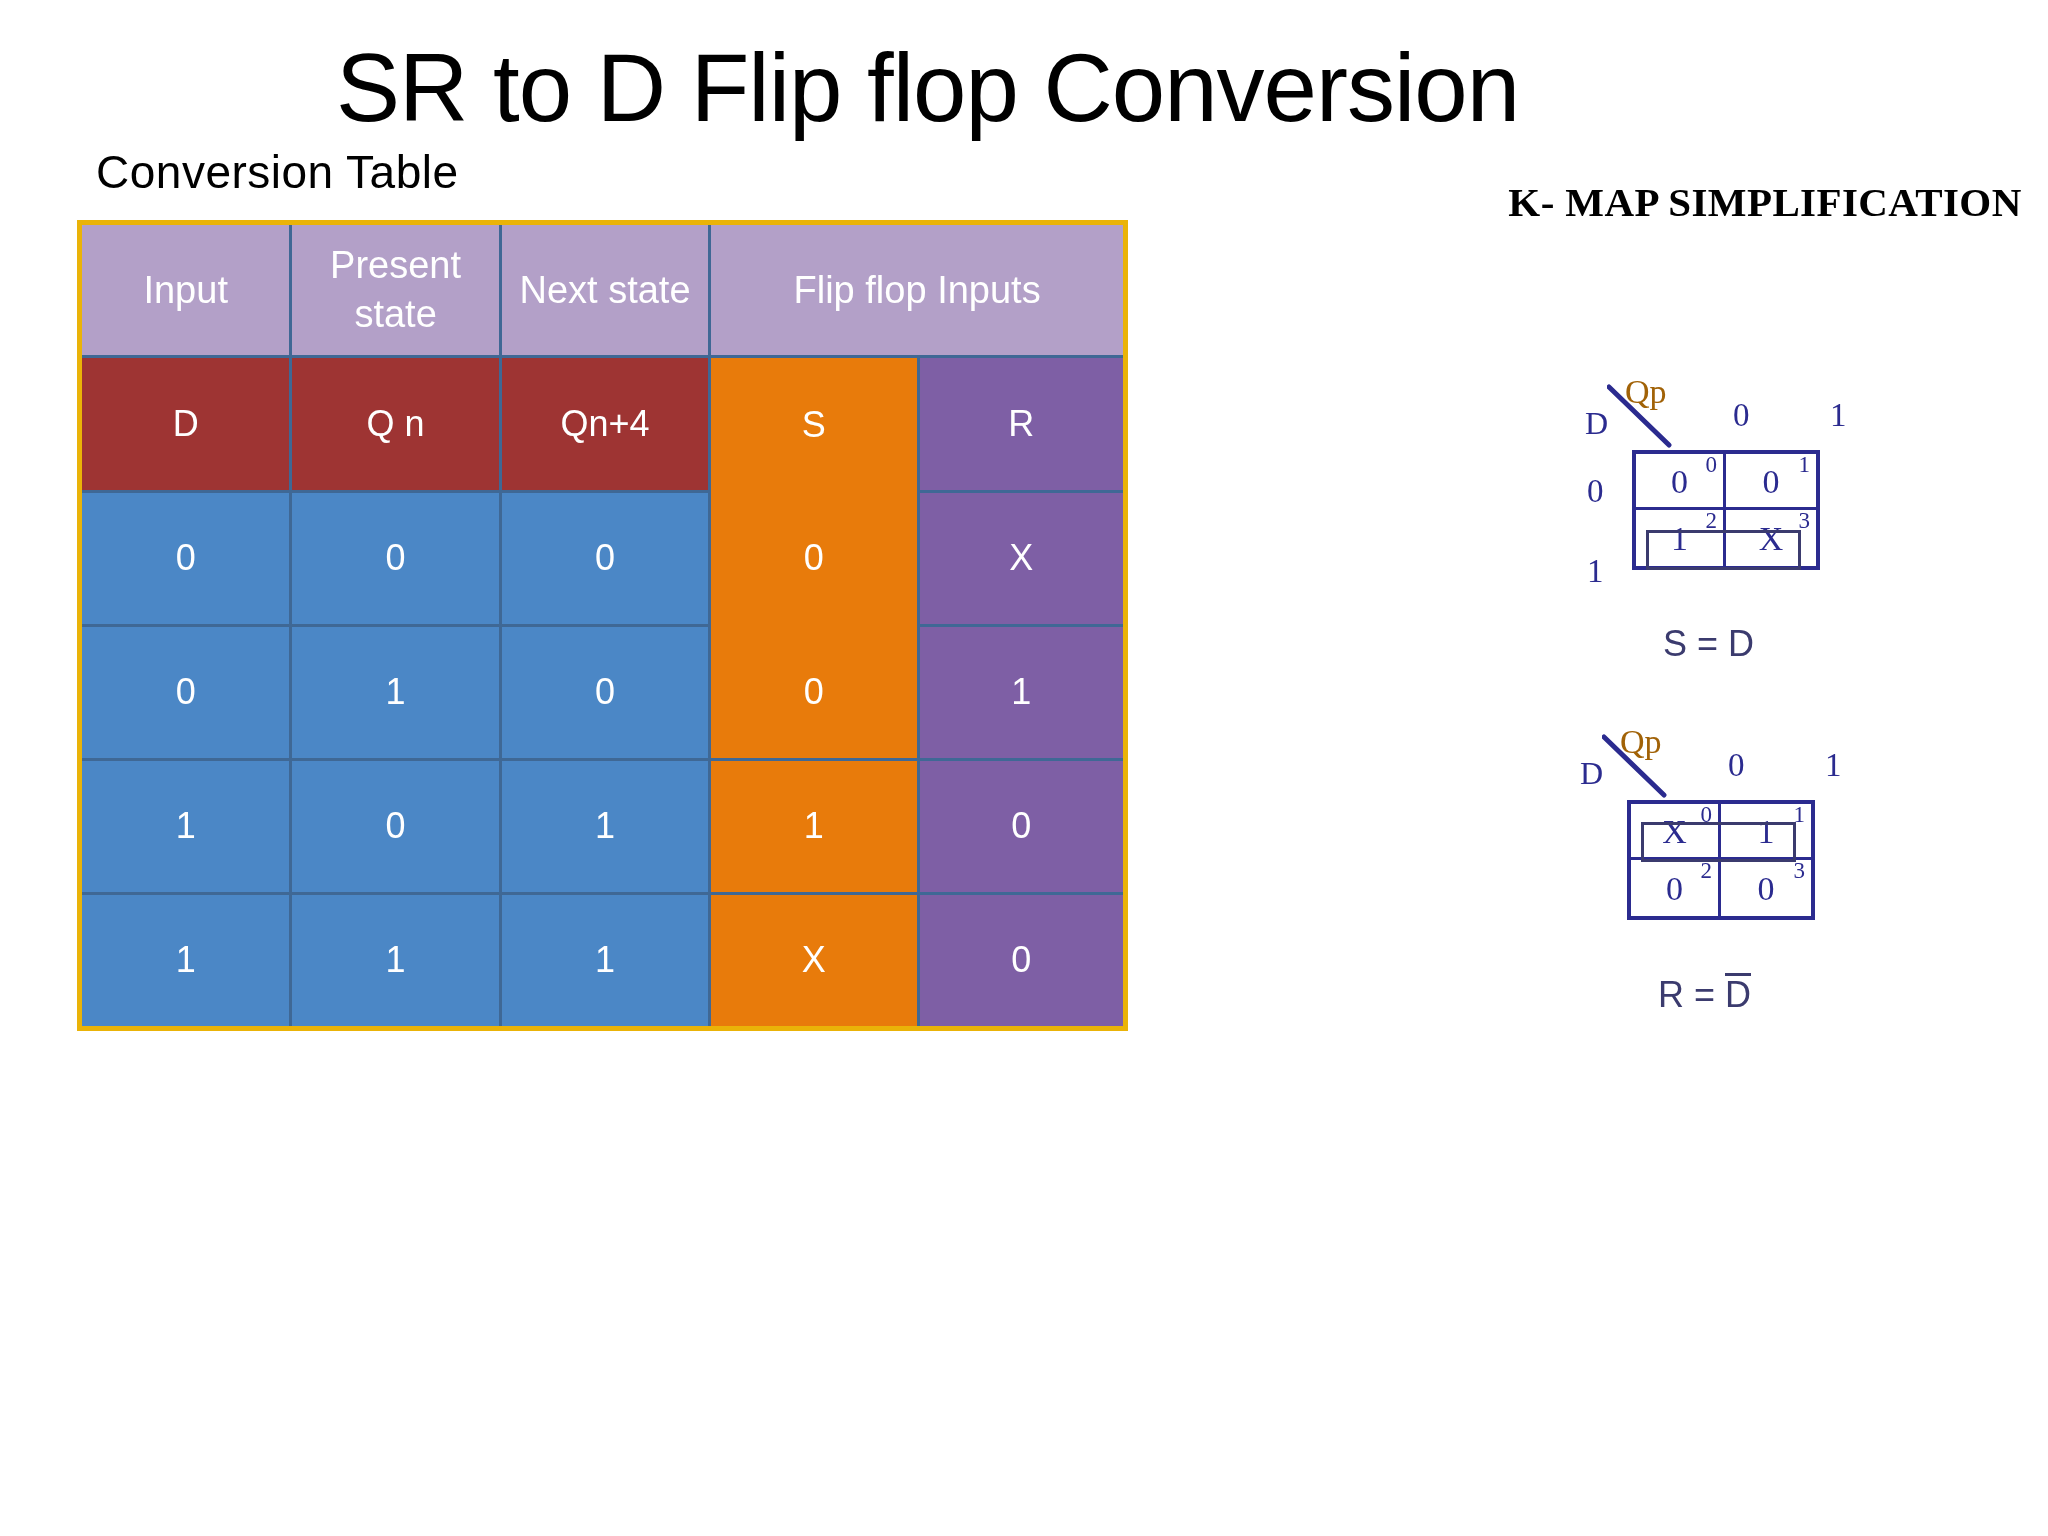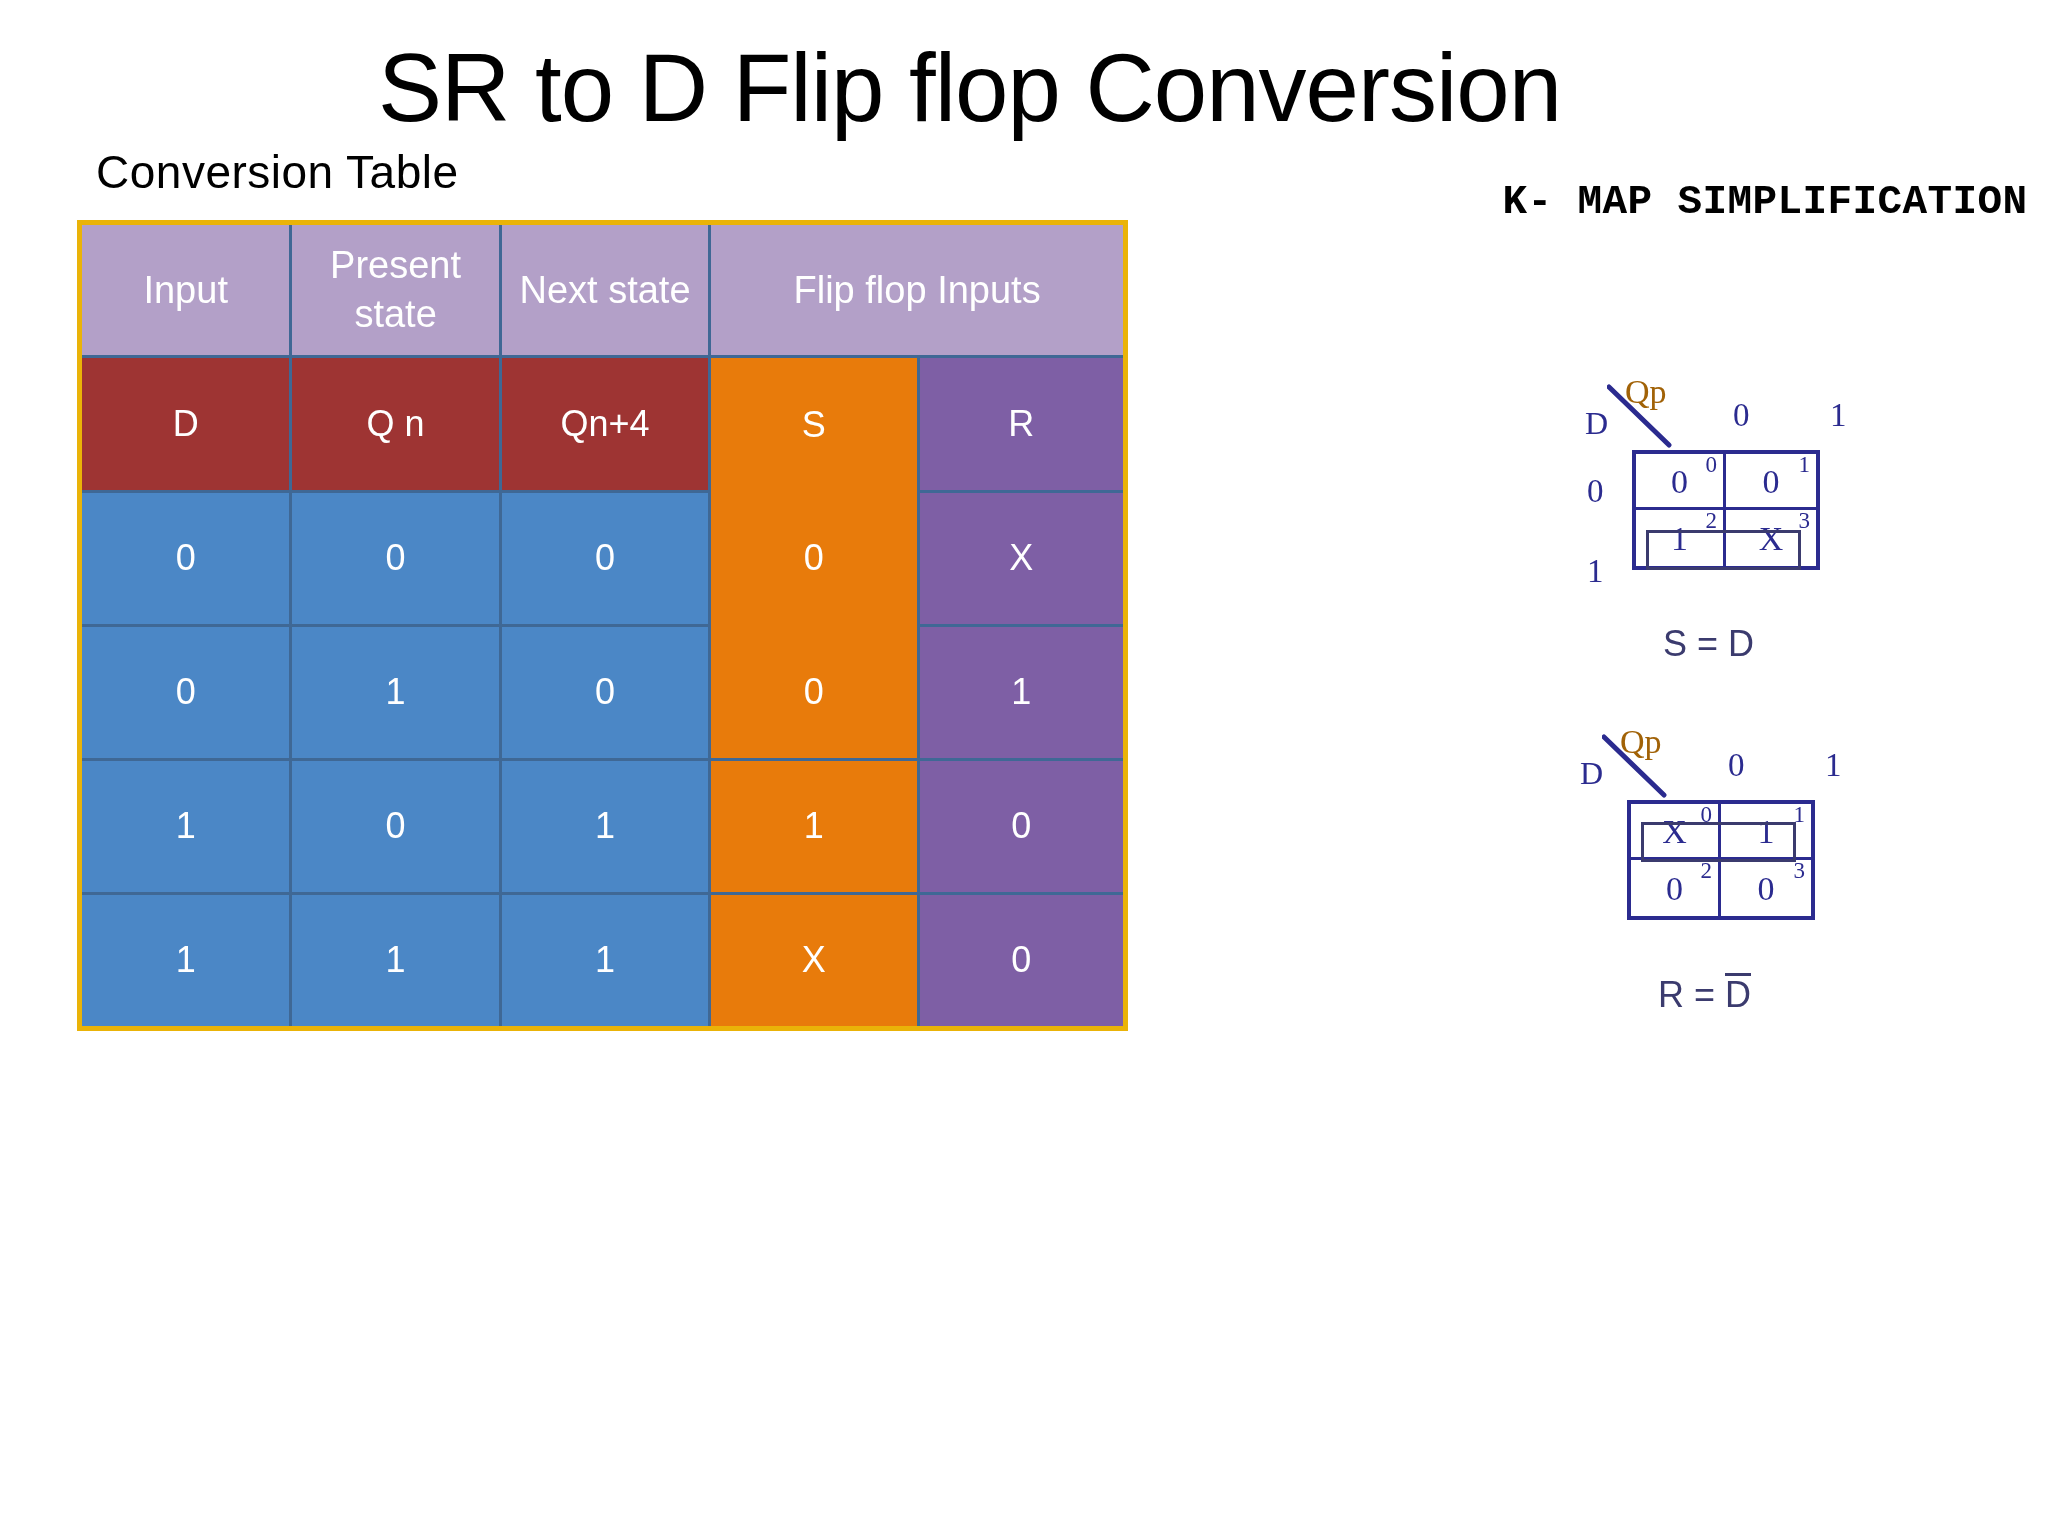--- a/index.html
+++ b/index.html
@@ -23,41 +23,40 @@
     top: 38px;
     width: 1855px;
     text-align: center;
     font-family: "Liberation Sans Narrow", "Liberation Sans", sans-serif;
     font-size: 96px;
     font-weight: 400;
     color: #000000;
     letter-spacing: -1px;
     white-space: nowrap;
     line-height: 1.05;
-    margin-left: 42px;
   }
 
   #conversion-table-label {
     position: absolute;
     left: 96px;
     top: 145px;
     font-family: "Liberation Sans Narrow", "Liberation Sans", sans-serif;
     font-size: 46px;
     font-weight: normal;
     color: #000000;
     letter-spacing: 0.5px;
   }
 
   #kmap-heading {
     position: absolute;
     left: 1495px;
     top: 178px;
     width: 540px;
     text-align: center;
-    font-family: Liberation Mono, monospace;
+    font-family: Liberation Serif, serif;
     font-size: 41px;
     font-weight: bold;
     color: #000000;
     line-height: 1.18;
     letter-spacing: 0.4px;
   }
 
   
   #conversion-table {
     position: absolute;

